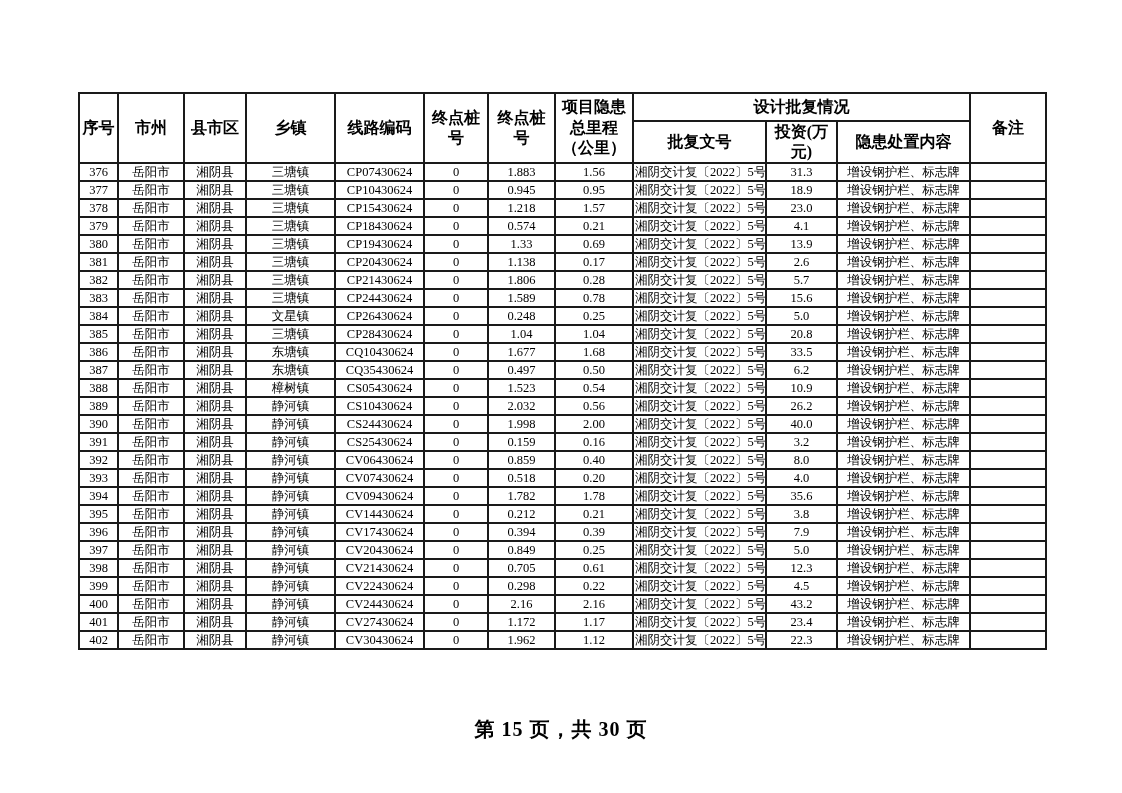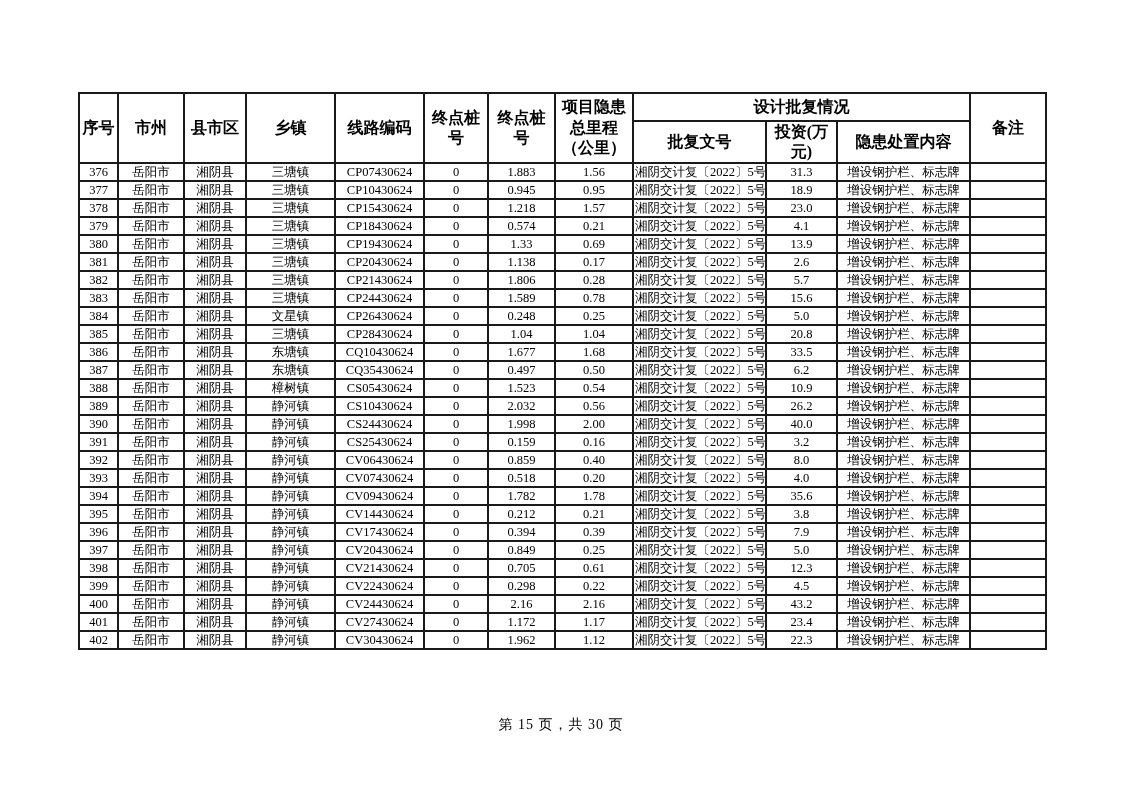--- a/index.html
+++ b/index.html
@@ -53,23 +53,24 @@
     height: 16px;
     line-height: 16px;
     white-space: nowrap;
   }
   .footer {
     position: absolute;
     top: 716px;
     left: 0;
     width: 100%;
     text-align: center;
-    font-size: 14px;
+    font-size: 20px;
     letter-spacing: 1px;
     color: #000000;
+    font-weight: bold;
   }
   
   col.c-seq        { width: 39px; }
   col.c-city       { width: 66px; }
   col.c-county     { width: 62px; }
   col.c-town       { width: 89px; }
   col.c-code       { width: 89px; }
   col.c-start      { width: 64px; }
   col.c-end        { width: 67px; }
   col.c-mileage    { width: 78px; }

